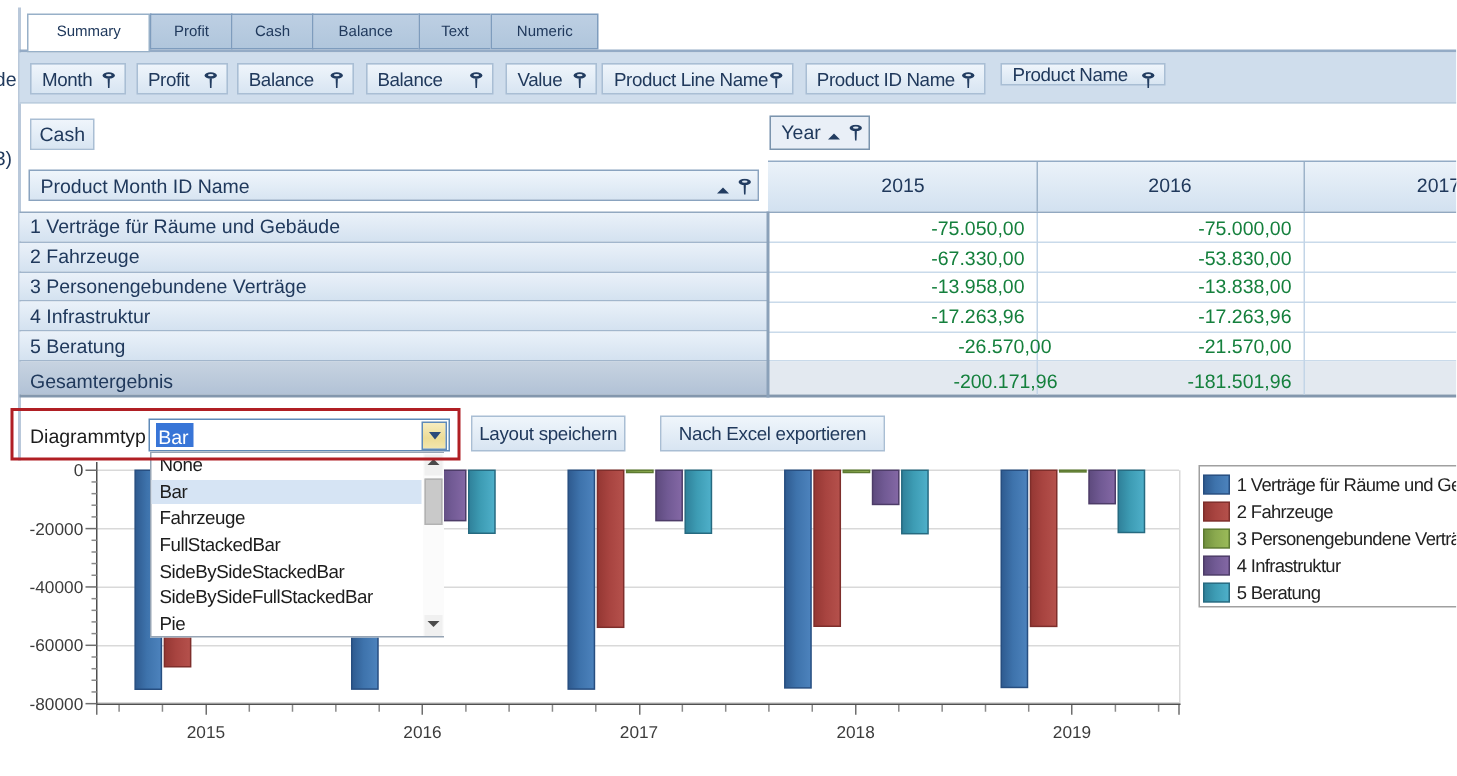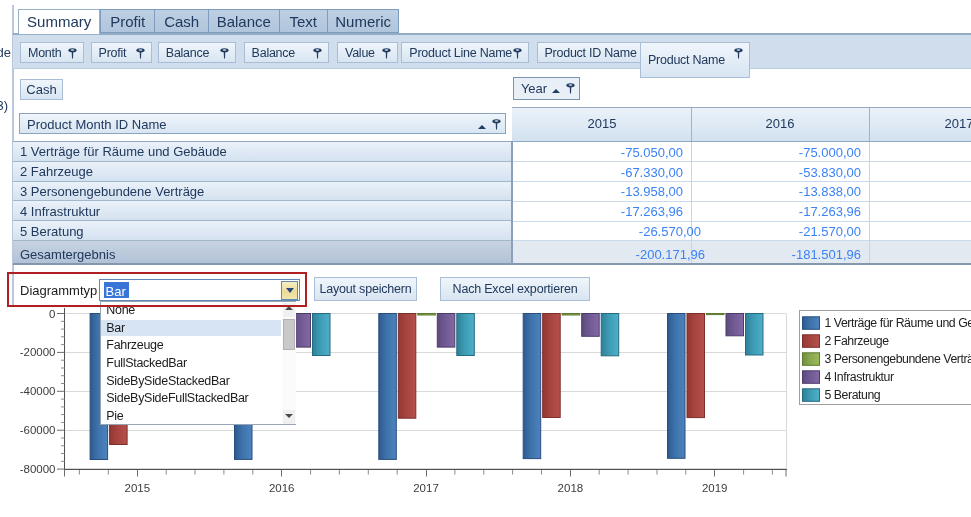--- a/index.html
+++ b/index.html
@@ -3,34 +3,34 @@
 <meta charset="utf-8">
 <style>
   html,body{margin:0;padding:0;background:#fff;}
   #page{position:relative;width:971px;height:517px;overflow:hidden;
         font-family:"Liberation Sans",sans-serif;background:#fff;}
   .abs{position:absolute;}
   .navy{color:#20395c;}
   .tab{position:absolute;top:8.6px;height:24.4px;box-sizing:border-box;
        border:1px solid #7e9cbd;border-right:none;
        background:linear-gradient(#bdcfe3,#b0c6dc);
-       color:#20395c;font-size:15px;text-align:center;line-height:24px;}
+       color:#20395c;font-size:10px;text-align:center;line-height:24px;}
   .btn{position:absolute;box-sizing:border-box;border:1px solid #a9bed4;
        background:linear-gradient(#eff5fb,#d8e5f2);
        color:#20395c;font-size:13px;}
   .fbtn span{position:absolute;left:7px;top:50%;transform:translateY(-50%);white-space:nowrap;
        font-size:12.5px;letter-spacing:-0.25px;}
   .fbtn svg{position:absolute;right:6px;top:5px;}
   .sortarr{position:absolute;width:0;height:0;border-left:4px solid transparent;
        border-right:4px solid transparent;border-bottom:4.5px solid #223c60;}
   .rowlabel{position:absolute;left:13px;width:499px;box-sizing:border-box;
        background:linear-gradient(#eaf1f9,#d4e2f0);
        border-bottom:1px solid #a2b6cc;color:#20395c;font-size:13px;}
   .rowlabel span{position:absolute;left:7px;top:50%;transform:translateY(-50%);white-space:nowrap;}
-  .val{position:absolute;box-sizing:border-box;color:#3b82f6;font-size:13px;text-align:right;padding-left:20px;}
+  .val{position:absolute;box-sizing:border-box;color:#15803d;font-size:13px;text-align:right;padding-left:20px;}
   .val span{position:absolute;right:7px;top:50%;transform:translateY(-50%);}
   .ddi{position:absolute;left:6.5px;font-size:12.5px;letter-spacing:-0.3px;color:#1c1c1c;white-space:nowrap;}
 </style>
 </head>
 <body>
 <div id="page">
 
   <div class="abs navy" style="right:960px;top:45px;font-size:13px;white-space:nowrap;">de</div>
   <div class="abs navy" style="right:963px;top:98px;font-size:13px;white-space:nowrap;">3)</div>
   <div class="abs" style="left:11.5px;top:5px;width:2px;height:302px;background:#b9c8da;"></div>
@@ -95,21 +95,21 @@
       </svg>
     </div>
   <div class="btn fbtn" style="left:536.5px;top:42px;width:120.5px;height:21px;">
       <span>Product ID Name</span>
       <svg width="9" height="11" viewBox="0 0 9 11">
         <ellipse cx="4.5" cy="2.3" rx="4.1" ry="2.1" fill="#223c60"></ellipse>
         <ellipse cx="4.5" cy="2.1" rx="1.9" ry="0.75" fill="#dde7f2"></ellipse>
         <path d="M3.75,4.1 L5.25,4.1 L5.0,10.6 L4.0,10.6 Z" fill="#223c60"></path>
       </svg>
     </div>
-  <div class="btn fbtn" style="left:640px;top:42px;width:109.7px;height:36px;text-decoration:underline;">
+  <div class="btn fbtn" style="left:667px;top:42px;width:109.7px;height:15px;text-decoration:underline;">
       <span>Product Name</span>
       <svg width="9" height="11" viewBox="0 0 9 11">
         <ellipse cx="4.5" cy="2.3" rx="4.1" ry="2.1" fill="#223c60"></ellipse>
         <ellipse cx="4.5" cy="2.1" rx="1.9" ry="0.75" fill="#dde7f2"></ellipse>
         <path d="M3.75,4.1 L5.25,4.1 L5.0,10.6 L4.0,10.6 Z" fill="#223c60"></path>
       </svg>
     </div>
 
   <div class="btn" style="left:20px;top:79px;width:43px;height:21px;text-align:center;line-height:20px;">Cash</div>
   <div class="btn" style="left:512.9px;top:76.8px;width:67.6px;height:23px;background:#e9eff7;border-color:#7b94ad;padding-left:16px;">

